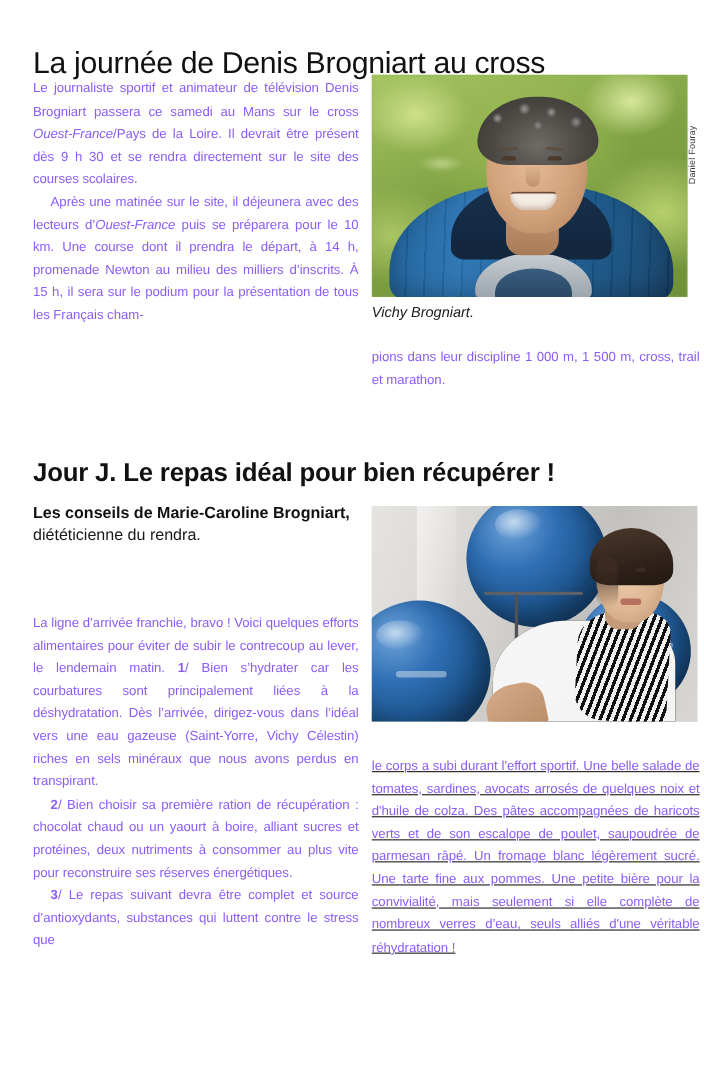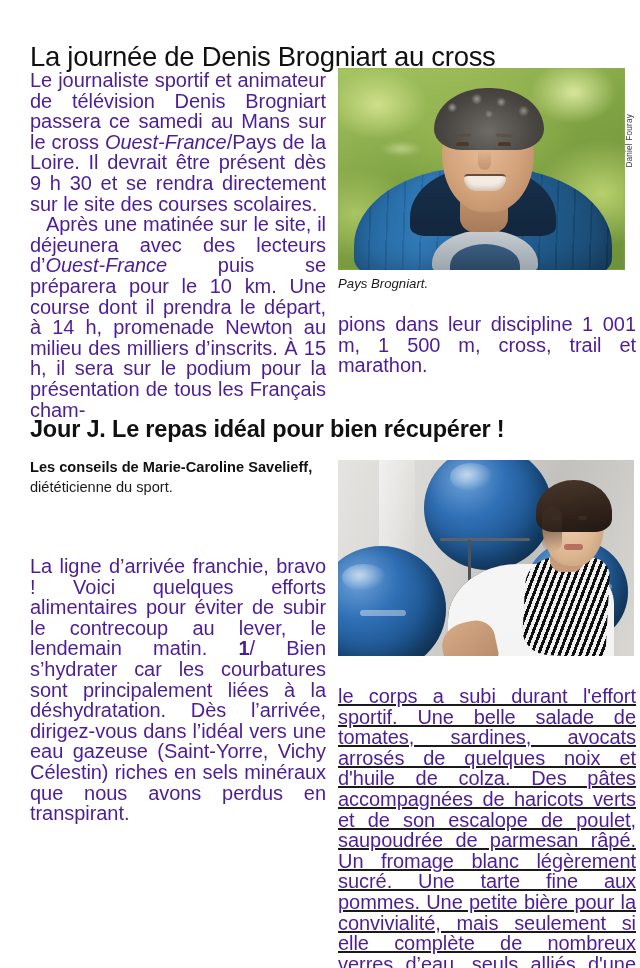--- a/index.html
+++ b/index.html
@@ -48,24 +48,24 @@
     width: 296px;
   }
   .col-1b {
     position: absolute;
     left: 326px; top: 314px;
     width: 298px;
   }
 
   p.body {
     margin: 0;
-    font-size: 20px;
+    font-size: 12px;
     line-height: 20.6px;
     text-align: justify;
-    color: #4c1d95;
+    color: #8b5cf6;
     letter-spacing: -0.05px;
   }
   p.body + p.body { text-indent: 16px; }
   p.body i, p.body em { font-style: italic; }
   p.body b, p.body strong { font-weight: bold; }
 
   
   .photo-1-wrap {
     position: absolute;
     left: 326px; top: 68px;
@@ -447,34 +447,34 @@
         <div class="p1-brow l"></div>
         <div class="p1-brow r"></div>
         <div class="p1-eye l"></div>
         <div class="p1-eye r"></div>
         <div class="p1-nose"></div>
         <div class="p1-mouth"></div>
       </div>
       <div class="photo-credit-1">Daniel Fouray</div>
     </div>
 
-    <div class="caption-1">Pays Brogniart.</div>
+    <div class="caption-1">Vichy Brogniart.</div>
 
     <div class="col-1b">
-      <p class="body">pions dans leur discipline 1 001 m, 1 500 m, cross, trail et marathon.</p>
+      <p class="body">pions dans leur discipline 1 000 m, 1 500 m, cross, trail et marathon.</p>
     </div>
   </div>
 
   <div class="article-2">
 
     <h2 class="headline-2"><span class="lead">Jour J.</span><span> Le repas idéal pour bien récupérer !</span></h2>
 
     <div class="byline">
-      <div class="byline-name">Les conseils de Marie-Caroline Savelieff,</div>
-      <div class="byline-role">diététicienne du sport.</div>
+      <div class="byline-name">Les conseils de Marie-Caroline Brogniart,</div>
+      <div class="byline-role">diététicienne du rendra.</div>
     </div>
 
     <div class="photo-2">
       <div class="p2-wall"></div>
       <div class="p2-ball top"></div>
       <div class="p2-rack"></div>
       <div class="p2-rack-leg"></div>
       <div class="p2-ball right"></div>
       <div class="p2-ball left"></div>
       <div class="p2-logo"></div>
@@ -485,20 +485,22 @@
       <div class="p2-neck"></div>
       <div class="p2-face"></div>
       <div class="p2-hair"></div>
       <div class="p2-eye l"></div>
       <div class="p2-eye r"></div>
       <div class="p2-lip"></div>
     </div>
 
     <div class="col-2a">
       <p class="body">La ligne d’arrivée franchie, bravo ! Voici quelques efforts alimentaires pour éviter de subir le contrecoup au lever, le lendemain matin. <b>1</b>/ Bien s’hydrater car les courbatures sont principalement liées à la déshydratation. Dès l’arrivée, dirigez-vous dans l’idéal vers une eau gazeuse (Saint-Yorre, Vichy Célestin) riches en sels minéraux que nous avons perdus en transpirant.</p>
+      <p class="body"><b>2</b>/ Bien choisir sa première ration de récupération : chocolat chaud ou un yaourt à boire, alliant sucres et protéines, deux nutriments à consommer au plus vite pour reconstruire ses réserves énergétiques.</p>
+      <p class="body"><b>3</b>/ Le repas suivant devra être complet et source d’antioxydants, substances qui luttent contre le stress que</p>
     </div>
 
     <div class="col-2b">
       <p class="body">le corps a subi durant l'effort sportif. Une belle salade de tomates, sardines, avocats arrosés de quelques noix et d'huile de colza. Des pâtes accompagnées de haricots verts et de son escalope de poulet, saupoudrée de parmesan râpé. Un fromage blanc légèrement sucré. Une tarte fine aux pommes. Une petite bière pour la convivialité, mais seulement si elle complète de nombreux verres d’eau, seuls alliés d'une véritable réhydratation !</p>
     </div>
   </div>
 
 </div>
 
 </body></html>

